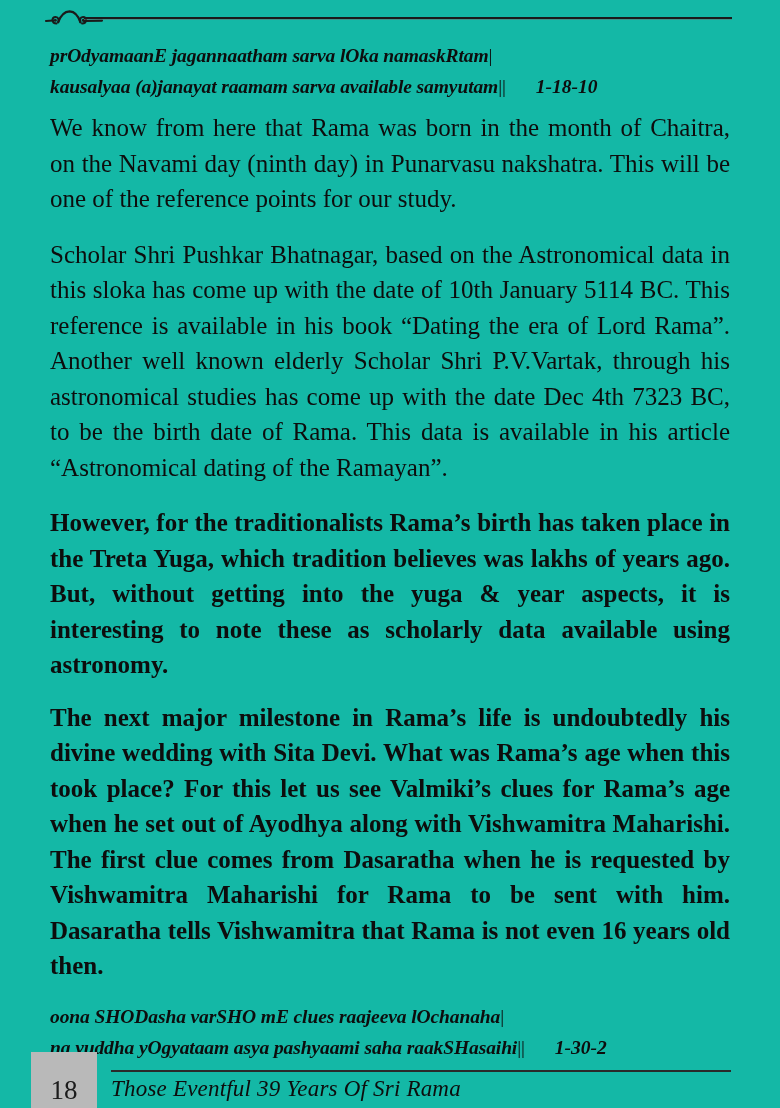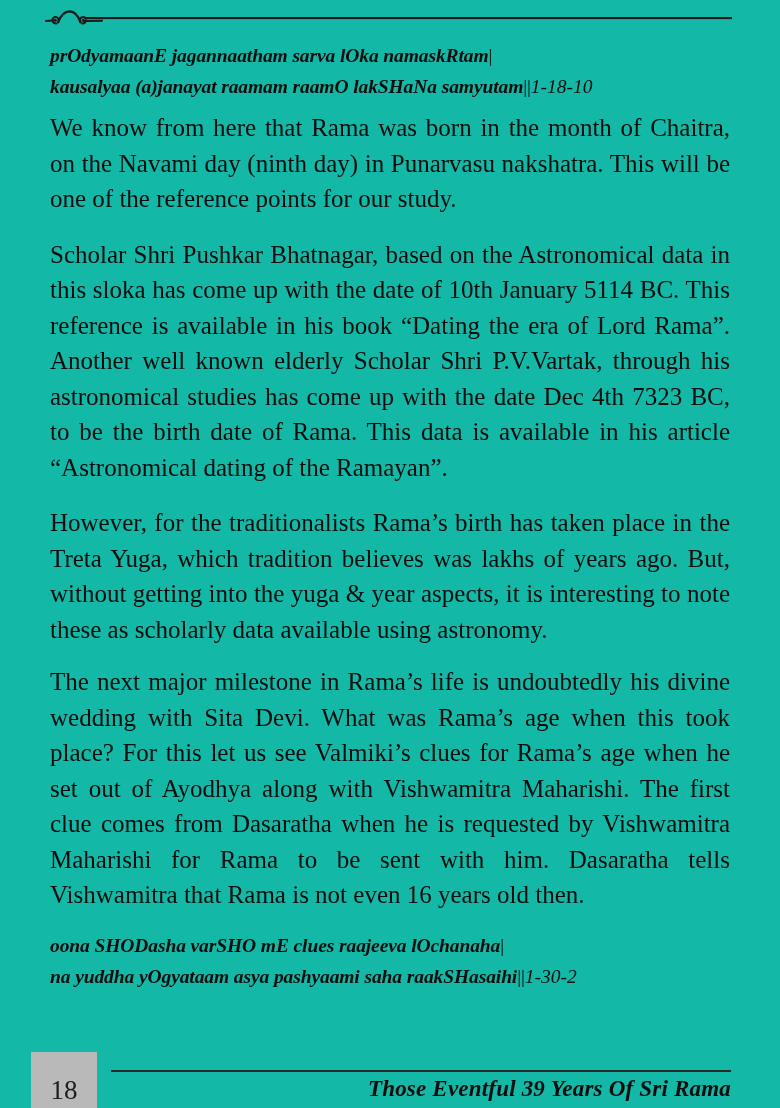--- a/index.html
+++ b/index.html
@@ -72,34 +72,35 @@
   .sloka .line {
     display: block;
     white-space: nowrap;
   }
   .sloka .danda {
     font-weight: normal;
     font-style: normal;
   }
   .sloka .ref {
     display: inline-block;
+    margin-left: 30px;
     font-style: italic;
-    font-weight: normal;
+    font-weight: bold;
     letter-spacing: 0px;
   }
 
   p.body {
     font-size: 25px;
     line-height: 35.5px;
     text-align: justify;
     text-justify: inter-word;
     margin: 0 0 20px 0;
     hyphens: none;
   }
-  p.body.tight { margin-bottom: 17px; }
+  p.body.tight { margin-bottom: 17px; font-weight: bold; }
 
   h2.section-heading {
     font-size: 23px;
     font-weight: bold;
     text-decoration: underline;
     text-underline-offset: 3px;
     margin: 26px 0 13px 0;
     letter-spacing: 0.2px;
   }
 
@@ -134,24 +135,24 @@
     top: 20px;
     width: 620px;
     height: 2px;
     background: #2a2a2a;
   }
   .footer-title {
     position: absolute;
     left: 111px;
     top: 26px;
     width: 620px;
-    text-align: right;
+    text-align: left;
     font-size: 23px;
     font-style: italic;
-    font-weight: bold;
+    font-weight: normal;
     letter-spacing: 0.2px;
   }
 </style>
 </head>
 <body>
 
 <div class="page">
 
   <div class="header-band">
     <div class="header-ornament">
@@ -170,21 +171,21 @@
     <div class="header-rule"></div>
   </div>
 
   <div class="content">
 
     <div class="sloka">
       <span class="line">
         <span>prOdyamaanE jagannaatham sarva lOka namaskRtam</span><span class="danda">|</span>
       </span>
       <span class="line">
-        <span>kausalyaa (a)janayat raamam raamO lakSHaNa samyutam</span><span class="danda">||</span><span class="ref">1-18-10</span>
+        <span>kausalyaa (a)janayat raamam sarva available samyutam</span><span class="danda">||</span><span class="ref">1-18-10</span>
       </span>
     </div>
 
     <p class="body">We know from here that Rama was born in the month of Chaitra, on the Navami day (ninth day) in Punarvasu nakshatra. This will be one of the reference points for our study.</p>
 
     <p class="body">Scholar Shri Pushkar Bhatnagar, based on the Astronomical data in this sloka has come up with the date of 10th January 5114 BC. This reference is available in his book “Dating the era of Lord Rama”. Another well known elderly Scholar Shri P.V.Vartak, through his astronomical studies has come up with the date Dec 4th 7323 BC, to be the birth date of Rama. This data is available in his article “Astronomical dating of the Ramayan”.</p>
 
     <p class="body tight">However, for the traditionalists Rama’s birth has taken place in the Treta Yuga, which tradition believes was lakhs of years ago. But, without getting into the yuga &amp; year aspects, it is interesting to note these as scholarly data available using astronomy.</p>
 
 

